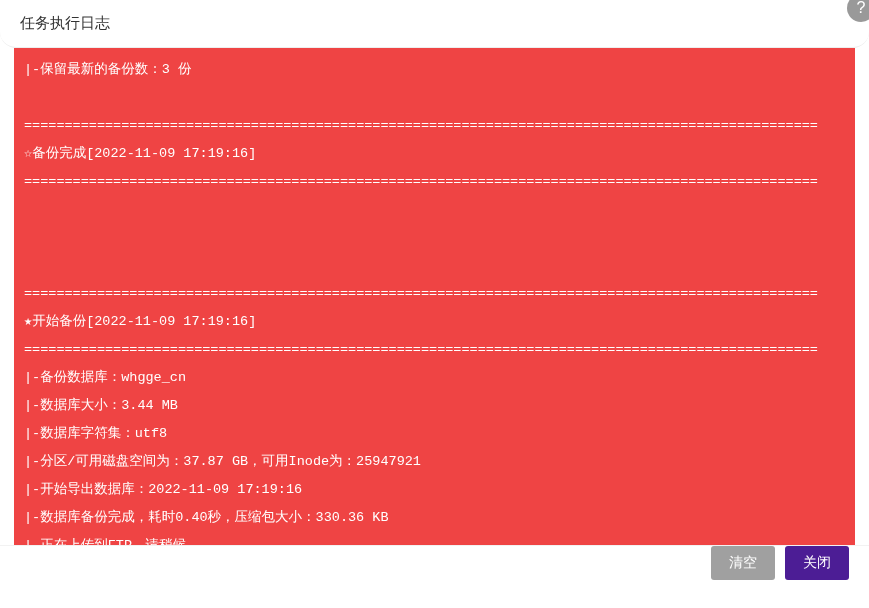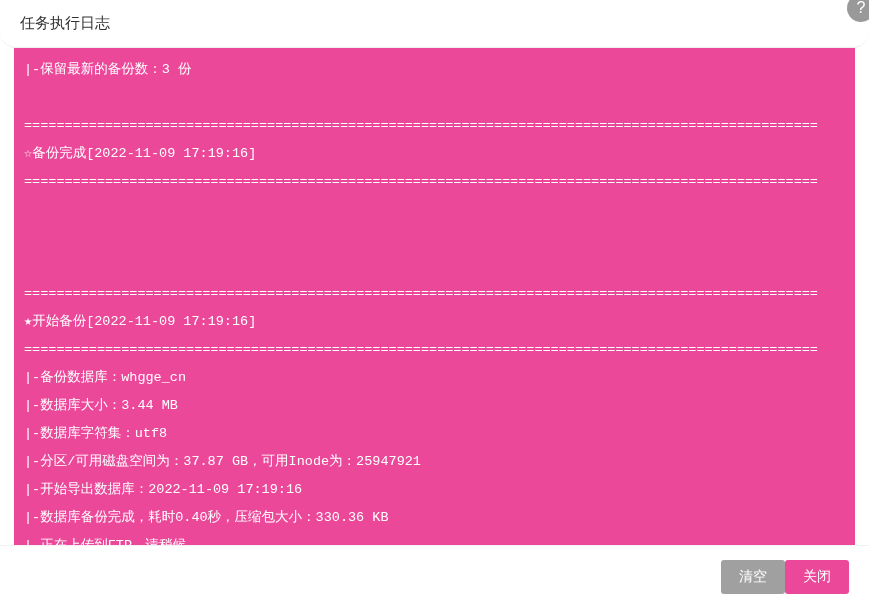--- a/index.html
+++ b/index.html
@@ -2,29 +2,29 @@
 <html><head>
 <meta charset="utf-8">
 <style>
   * { box-sizing: border-box; margin: 0; padding: 0; }
   html, body { width: 869px; height: 608px; font-family: "Microsoft YaHei", "PingFang SC", sans-serif; background: #fff; overflow: hidden; }
   .modal { width: 869px; height: 608px; position: relative; background: #fff; }
   .header { height: 48px; padding: 0 20px; display: flex; align-items: center; border-bottom: 1px solid #eee; border-radius: 16px; }
   .header-title { font-size: 15px; color: #333; font-weight: normal; }
   .close-circle { position: absolute; top: -6px; right: -6px; width: 28px; height: 28px; border-radius: 50%; background: #999; color: #fff; display: flex; align-items: center; justify-content: center; font-size: 16px; cursor: pointer; }
   .body { height: 497px; position: relative; }
-  .log-pane { position: absolute; left: 14px; right: 14px; top: 0; bottom: 0; background: #ec4899; color: #fff; font-family: Consolas, "Courier New", monospace; font-size: 13.5px; line-height: 28px; padding: 8px 10px 8px 10px; overflow-y: scroll; white-space: pre; }
+  .log-pane { position: absolute; left: 14px; right: 14px; top: 0; bottom: 0; background: #ef4444; color: #fff; font-family: Consolas, "Courier New", monospace; font-size: 13.5px; line-height: 28px; padding: 8px 10px 8px 10px; overflow-y: scroll; white-space: pre; }
   .log-pane::-webkit-scrollbar { width: 14px; }
   .log-pane::-webkit-scrollbar-track { background: #f0f0f0; }
   .log-pane::-webkit-scrollbar-thumb { background: #c1c1c1; }
   .log-line { white-space: pre; }
-  .footer { height: 63px; display: flex; align-items: center; justify-content: flex-end; padding: 0 20px; border-top: 1px solid #f2f2f2; }
+  .footer { height: 63px; display: flex; justify-content: flex-end; padding: 0 20px; gap: 10px; border-top: 1px solid #f2f2f2; }
   .btn { height: 34px; padding: 0 18px; border: none; border-radius: 3px; font-size: 14px; cursor: pointer; }
   .btn-clear { background: #a0a0a0; color: #fff; }
-  .btn-close { background: #ec4899; color: #fff; }
+  .btn-close { background: #4c1d95; color: #fff; }
 </style>
 </head>
 <body>
 
 <div class="modal">
 
   <div class="close-circle">?</div>
 
   <div class="header">
     <span class="header-title">任务执行日志</span>

